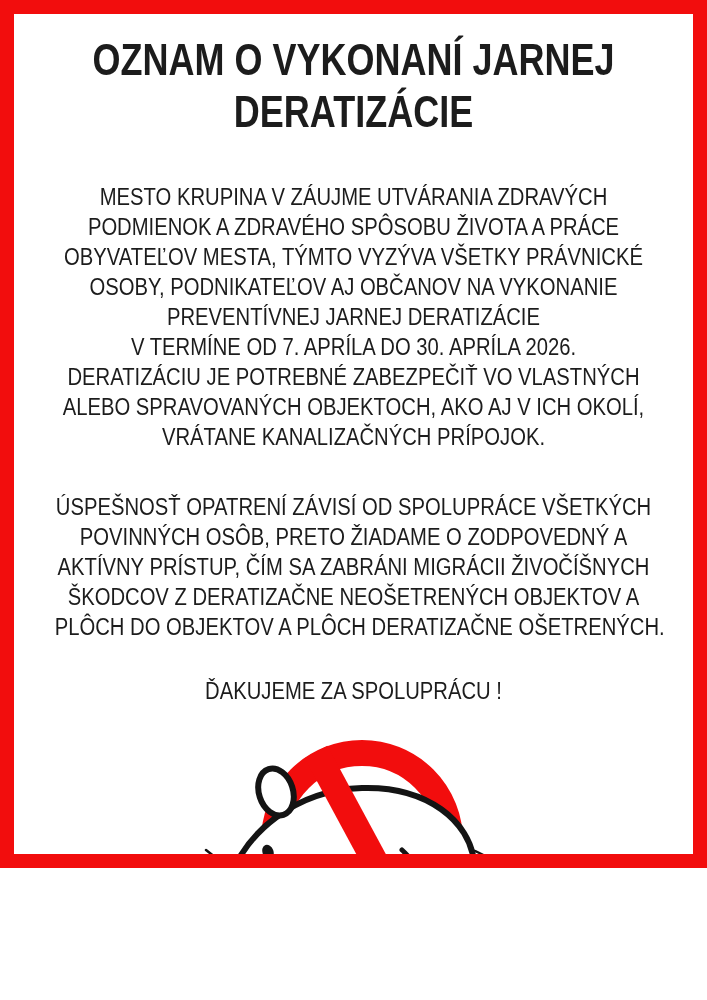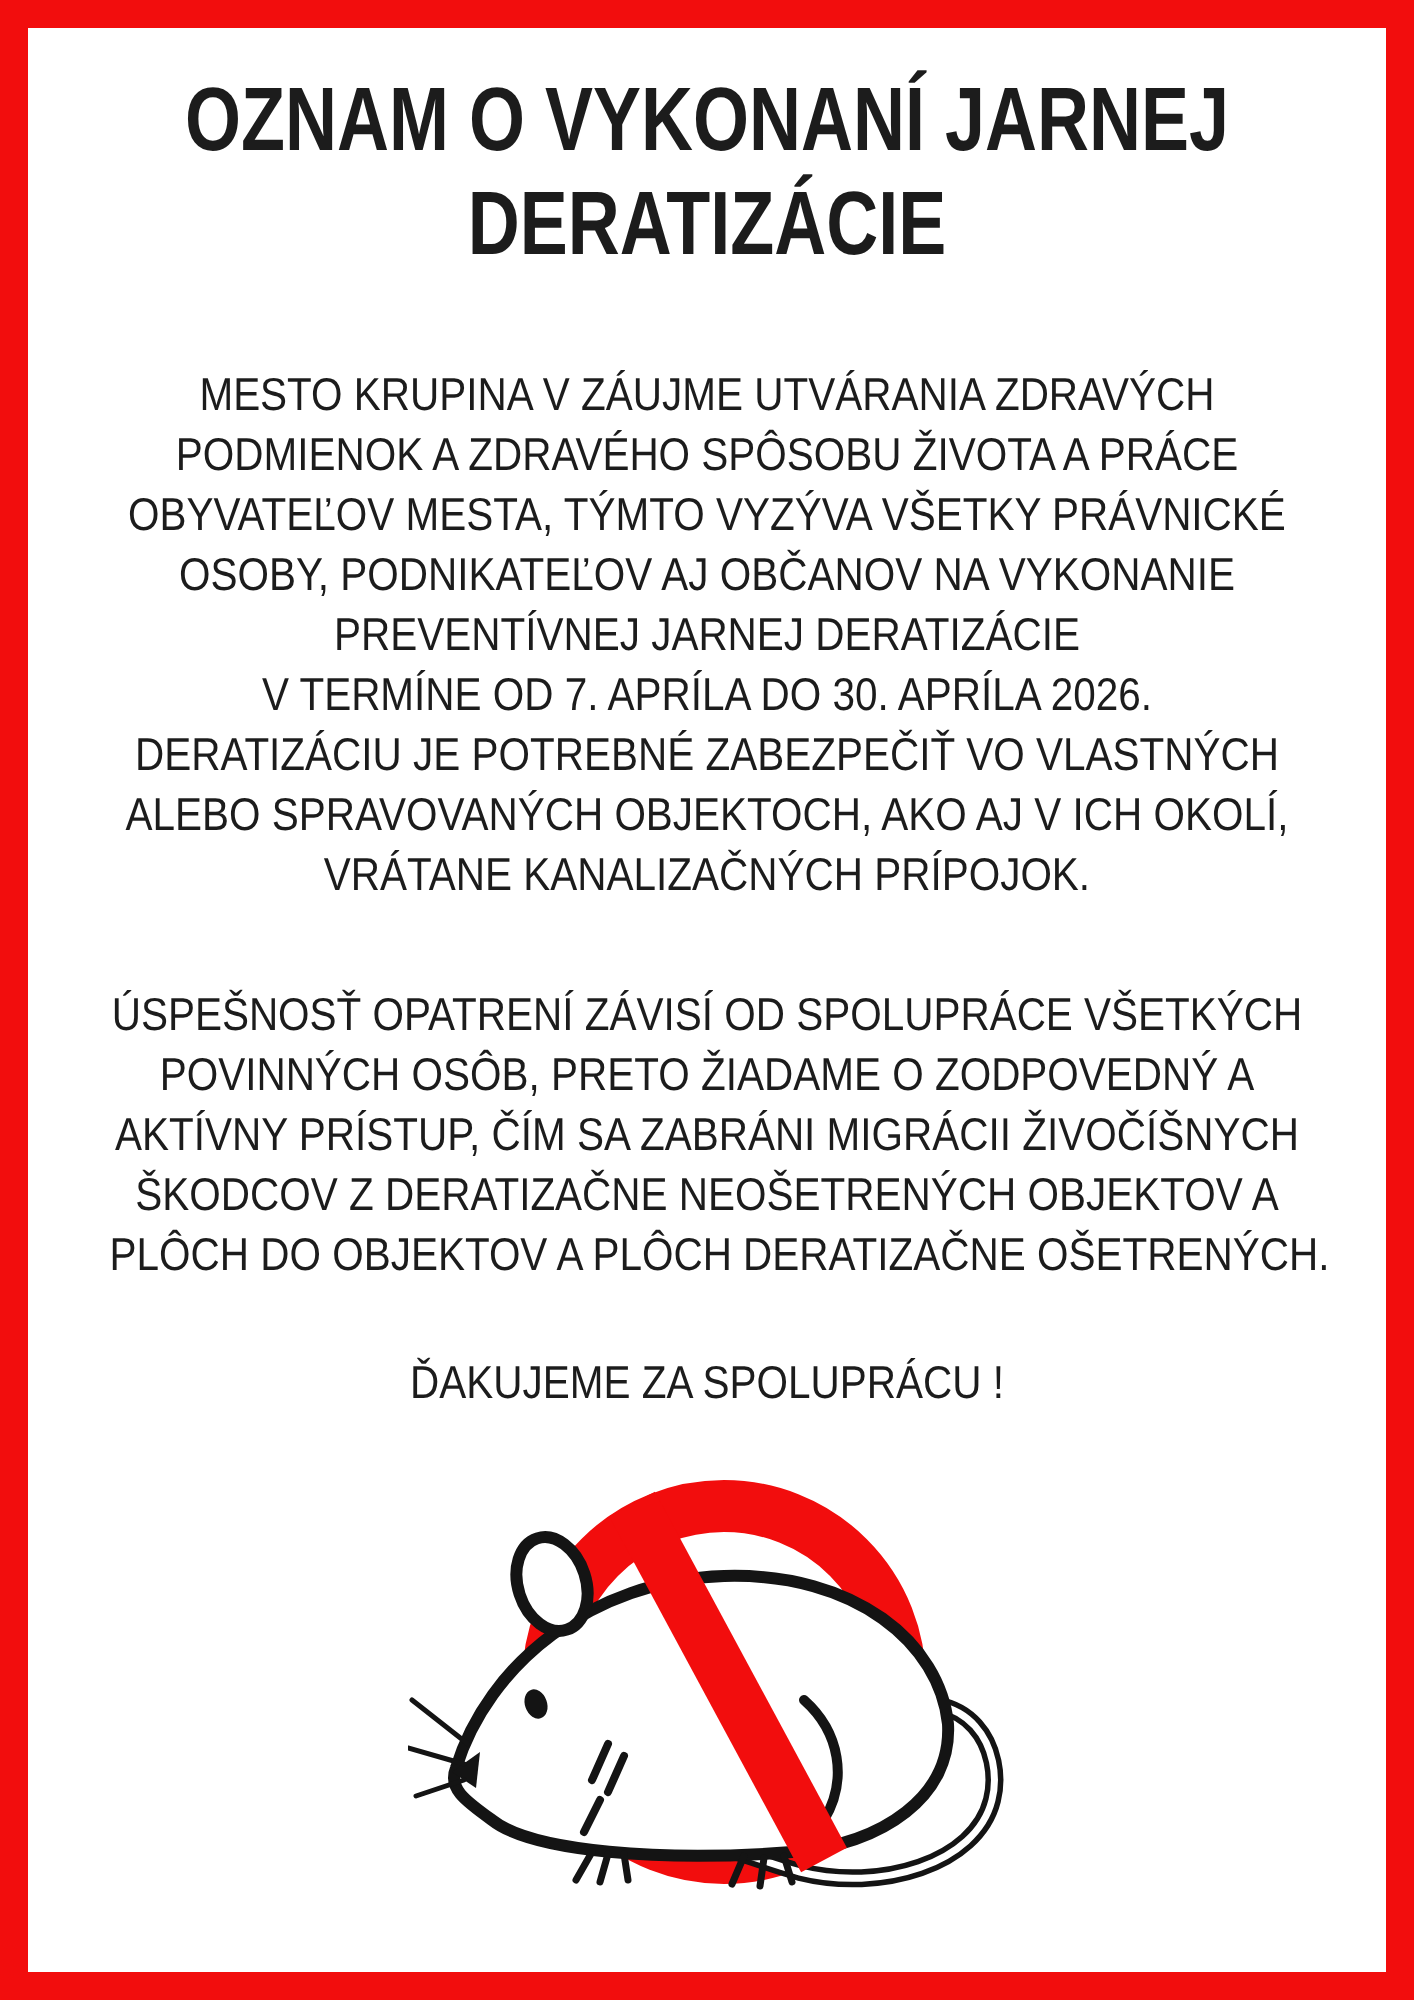--- a/index.html
+++ b/index.html
@@ -3,21 +3,21 @@
 <meta charset="utf-8">
 <style>
   :root{
     --red:#f20d0d;
     --ink:#1c1c1c;
     --rat-outline:#141414;
     --rat-fill:#ffffff;
   }
   html,body{margin:0;padding:0;background:#fff;}
   .page{
-    width:707px;height:1000px;box-sizing:border-box;
+    width:707px;height:868px;box-sizing:border-box;
     background:#fff;border:14px solid var(--red);
     font-family:"Liberation Sans", sans-serif;color:var(--ink);
     overflow:hidden;
   }
   .title{
     margin-top:20px;text-align:center;font-weight:700;
     font-size:45px;line-height:52px;transform:scaleX(0.80);
     white-space:nowrap;
   }
   .para{

